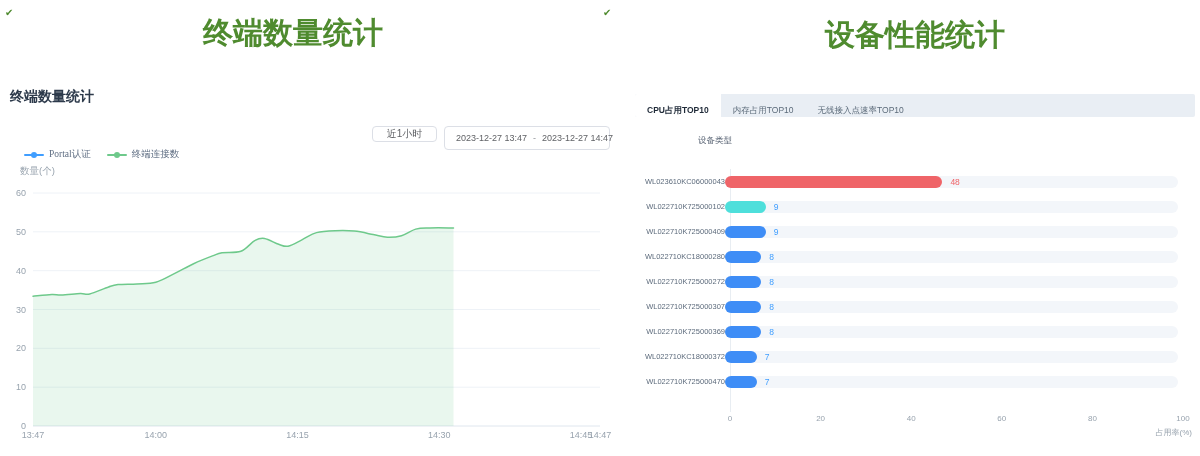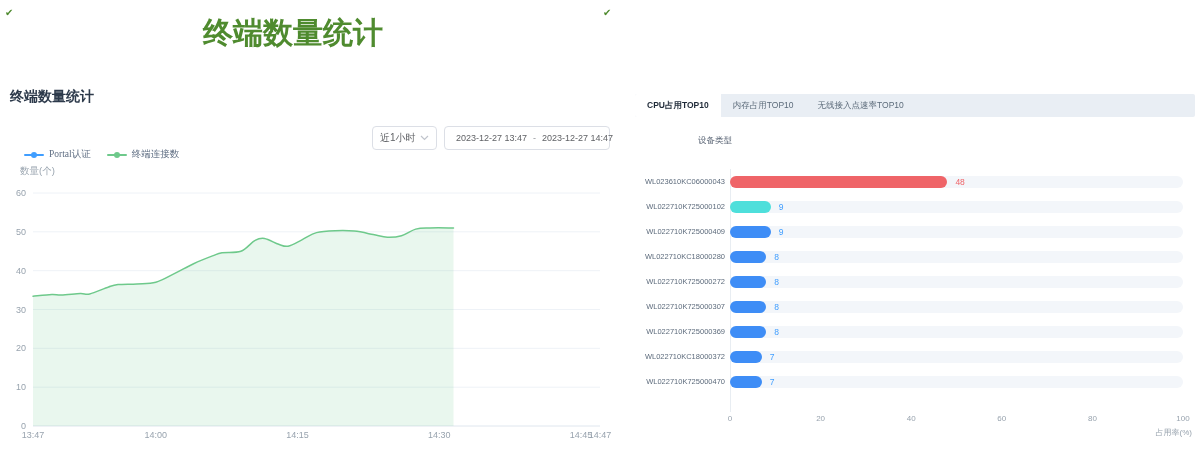--- a/index.html
+++ b/index.html
@@ -29,21 +29,21 @@
     position:absolute;left:10px;top:88px;
     font-size:14px;font-weight:bold;color:#2d3a4b;
   }
 
   .select-box{
     position:absolute;box-sizing:border-box;
     border:1px solid #dcdfe6;border-radius:4px;background:#fff;
     display:flex;align-items:center;justify-content:space-between;
     padding:0 7px;color:#606266;cursor:pointer;
   }
-  #time-select{left:372px;top:126px;width:65px;height:24px;font-size:10px;}
+  #time-select{left:372px;top:126px;width:65px;height:16px;font-size:10px;flex-direction:column;}
   #device-select{left:54px;top:129px;width:100px;height:22px;font-size:8.5px;}
   #device-select .placeholder{color:#c0c4cc;}
 
   .date-box{
     position:absolute;left:444px;top:126px;width:166px;height:24px;box-sizing:border-box;
     border:1px solid #dcdfe6;border-radius:4px;background:#fff;
     display:flex;align-items:center;gap:4px;padding:2px 7px;
     font-size:9px;color:#606266;cursor:pointer;white-space:nowrap;
   }
   .date-sep{color:#909399;padding:0 2px;}
@@ -54,29 +54,29 @@
   .legend-marker .lm-line{position:absolute;left:0;top:4px;width:20px;height:2px;border-radius:1px;}
   .legend-marker .lm-dot{position:absolute;left:7px;top:2px;width:6px;height:6px;border-radius:50%;}
 
   .y-axis-name{position:absolute;left:20px;top:165px;font-size:9.5px;color:#98a3ae;}
   #line-chart{position:absolute;left:0;top:178px;}
 
   .tabbar{
     position:absolute;left:5px;top:94px;width:560px;height:23px;
     background:#e9eef4;display:flex;align-items:stretch;border-radius:2px;overflow:hidden;
   }
-  .tab{display:flex;align-items:center;padding:0 12px;font-size:8.5px;color:#5c6b7a;cursor:pointer;white-space:nowrap;}
+  .tab{display:flex;align-items:flex-end;padding:0 12px;font-size:8.5px;color:#5c6b7a;cursor:pointer;white-space:nowrap;}
   .tab.active{background:#ffffff;color:#1f2a38;font-weight:bold;}
 
   .filter-label{position:absolute;left:20px;top:135px;font-size:8.5px;color:#5a6575;margin-left:48px;}
 
   .bar-rows{position:absolute;left:0;top:169px;width:570px;}
   .bar-row{position:relative;height:25px;display:flex;align-items:center;}
   .bar-label{width:95px;text-align:right;font-size:7.5px;color:#5d6b7c;white-space:nowrap;}
-  .bar-track{position:relative;margin-left:5px;width:453px;height:12px;border-radius:6px;background:#f3f6fa;}
+  .bar-track{position:relative;width:453px;height:12px;border-radius:6px;background:#f3f6fa;}
   .bar-fill{position:absolute;left:0;top:0;height:12px;border-radius:6px;}
   .bar-value{position:absolute;top:0;height:12px;line-height:12px;font-size:8.5px;white-space:nowrap;}
   .axis-vline{position:absolute;left:100px;top:169px;width:1px;height:243px;background:#e8edf2;}
   .bar-xaxis{position:absolute;left:0;top:414px;width:570px;height:12px;}
   .bar-xtick{position:absolute;transform:translateX(-50%);font-size:8px;color:#98a3ae;}
   .x-axis-name{position:absolute;right:8px;top:427px;font-size:8px;color:#98a3ae;}
 </style>
 </head>
 <body>
 
@@ -143,20 +143,21 @@
       <text x="297.6" y="260" text-anchor="middle" fill="#98a3ae" font-size="9">14:15</text>
       <text x="439.3" y="260" text-anchor="middle" fill="#98a3ae" font-size="9">14:30</text>
       <text x="581.1" y="260" text-anchor="middle" fill="#98a3ae" font-size="9">14:45</text>
       <text x="600.0" y="260" text-anchor="middle" fill="#98a3ae" font-size="9">14:47</text>
       <path d="M 33 118.29666666666668 C 36.1 118.0 47.2 116.5 51.9 116.4 C 56.6 116.2 56.6 117.3 61.3 117.1 C 66.1 117.0 75.5 115.8 80.3 115.6 C 85.0 115.4 85.0 117.1 89.7 116.0 C 94.4 114.9 103.9 110.5 108.6 109.0 C 113.3 107.4 113.3 107.2 118.0 106.6 C 122.8 106.1 130.6 106.3 136.9 105.9 C 143.3 105.5 149.5 106.1 155.8 104.3 C 162.2 102.6 168.4 98.5 174.8 95.4 C 181.1 92.3 187.3 88.6 193.6 85.7 C 199.9 82.8 207.8 79.7 212.5 77.9 C 217.3 76.1 217.3 75.6 222.0 74.8 C 226.7 74.0 235.4 75.3 240.9 73.3 C 246.4 71.2 251.1 64.5 255.1 62.4 C 259.0 60.2 260.6 59.8 264.5 60.4 C 268.5 61.1 274.8 65.0 278.7 66.3 C 282.6 67.6 284.2 69.0 288.1 68.2 C 292.1 67.4 297.6 63.9 302.3 61.6 C 307.1 59.3 311.0 56.1 316.5 54.6 C 322.0 53.1 329.1 52.9 335.4 52.7 C 341.7 52.4 348.0 52.4 354.3 53.1 C 360.6 53.7 367.7 55.5 373.2 56.6 C 378.7 57.6 382.6 59.1 387.4 59.3 C 392.1 59.5 396.8 59.1 401.5 57.7 C 406.3 56.4 411.0 52.4 415.7 51.1 C 420.4 49.8 423.6 50.1 429.9 49.9 C 436.2 49.8 449.6 49.9 453.5 49.9 L 453.5 248 L 33.0 248 Z" fill="rgba(110,201,139,0.15)" stroke="none"></path>
       <path d="M 33 118.29666666666668 C 36.1 118.0 47.2 116.5 51.9 116.4 C 56.6 116.2 56.6 117.3 61.3 117.1 C 66.1 117.0 75.5 115.8 80.3 115.6 C 85.0 115.4 85.0 117.1 89.7 116.0 C 94.4 114.9 103.9 110.5 108.6 109.0 C 113.3 107.4 113.3 107.2 118.0 106.6 C 122.8 106.1 130.6 106.3 136.9 105.9 C 143.3 105.5 149.5 106.1 155.8 104.3 C 162.2 102.6 168.4 98.5 174.8 95.4 C 181.1 92.3 187.3 88.6 193.6 85.7 C 199.9 82.8 207.8 79.7 212.5 77.9 C 217.3 76.1 217.3 75.6 222.0 74.8 C 226.7 74.0 235.4 75.3 240.9 73.3 C 246.4 71.2 251.1 64.5 255.1 62.4 C 259.0 60.2 260.6 59.8 264.5 60.4 C 268.5 61.1 274.8 65.0 278.7 66.3 C 282.6 67.6 284.2 69.0 288.1 68.2 C 292.1 67.4 297.6 63.9 302.3 61.6 C 307.1 59.3 311.0 56.1 316.5 54.6 C 322.0 53.1 329.1 52.9 335.4 52.7 C 341.7 52.4 348.0 52.4 354.3 53.1 C 360.6 53.7 367.7 55.5 373.2 56.6 C 378.7 57.6 382.6 59.1 387.4 59.3 C 392.1 59.5 396.8 59.1 401.5 57.7 C 406.3 56.4 411.0 52.4 415.7 51.1 C 420.4 49.8 423.6 50.1 429.9 49.9 C 436.2 49.8 449.6 49.9 453.5 49.9" fill="none" stroke="#6ec98b" stroke-width="1.5" stroke-linejoin="round" stroke-linecap="round"></path>
     </svg>
 </div>
 
 <div class="panel panel-right">
+  <div class="big-title">设备性能统计</div>
 
   <div class="tabbar" id="tabbar">
       <div class="tab active">
         <span>CPU占用TOP10</span>
       </div>
       <div class="tab">
         <span>内存占用TOP10</span>
       </div>
       <div class="tab">
         <span>无线接入点速率TOP10</span>

